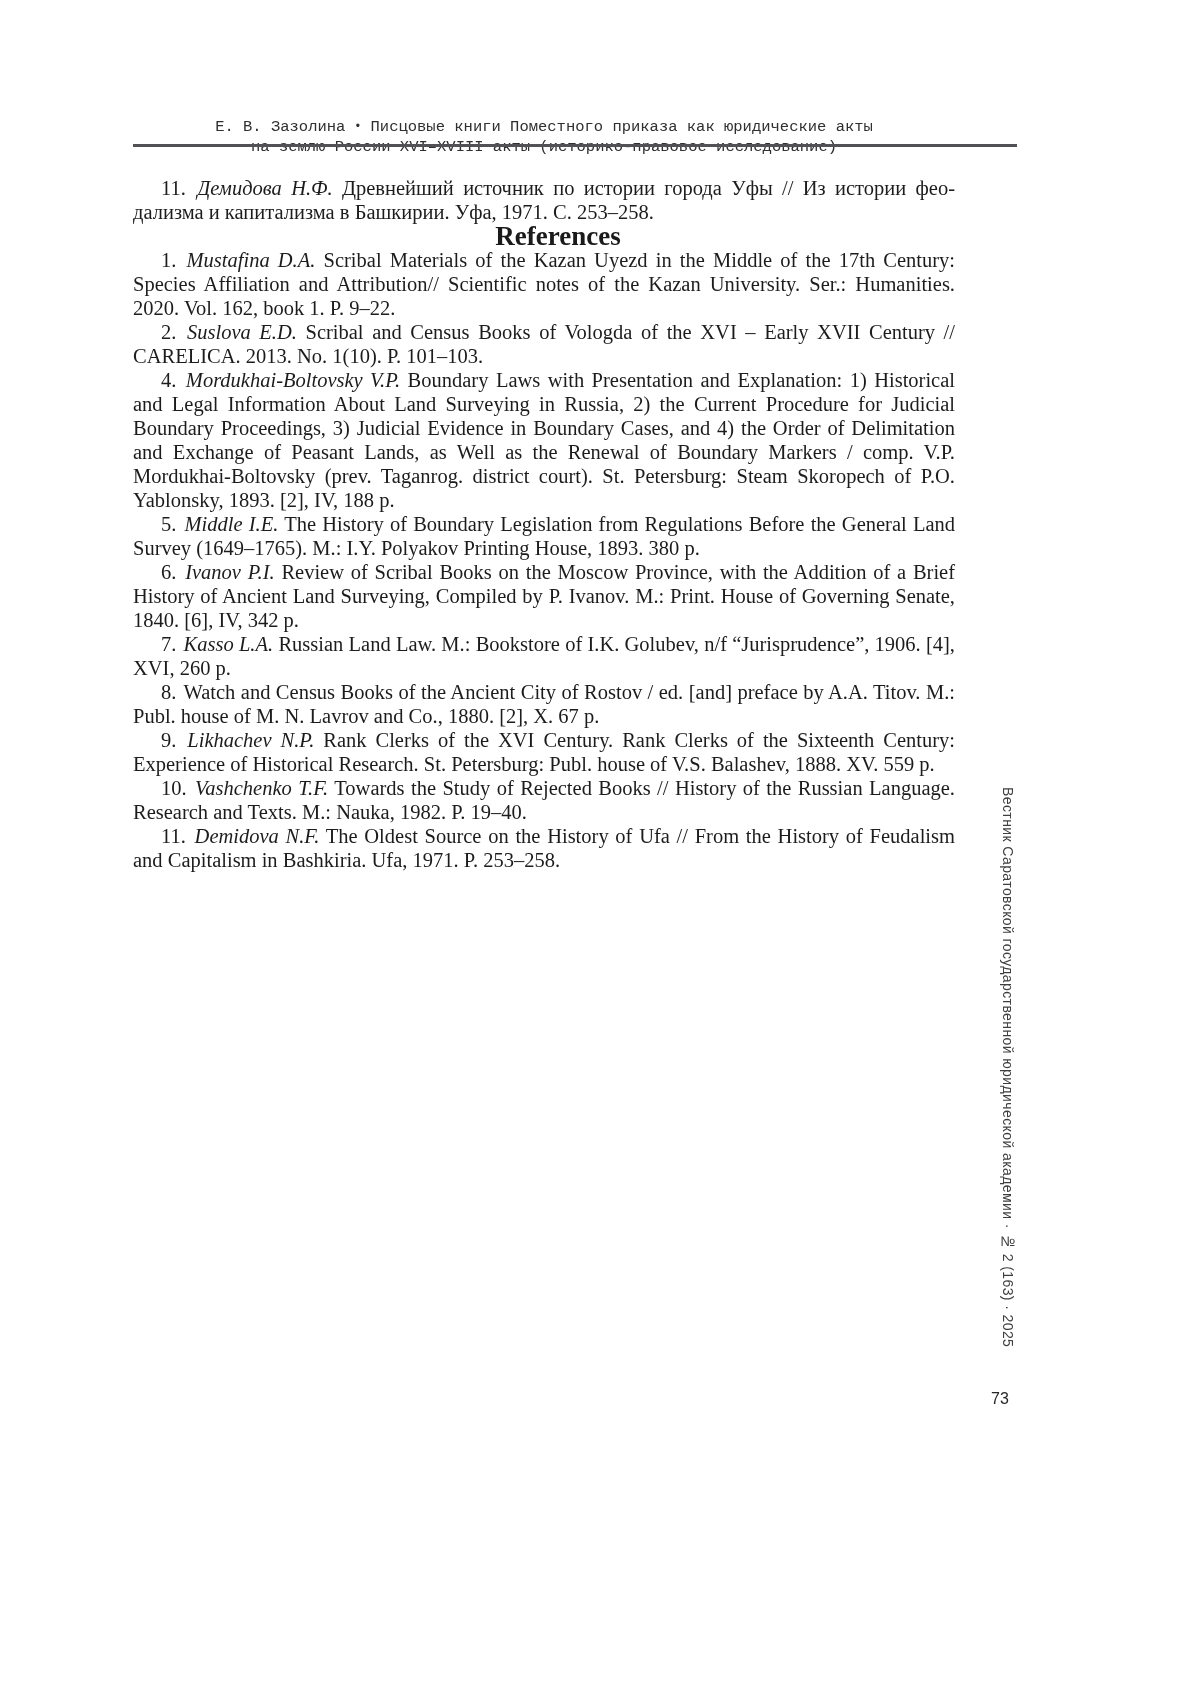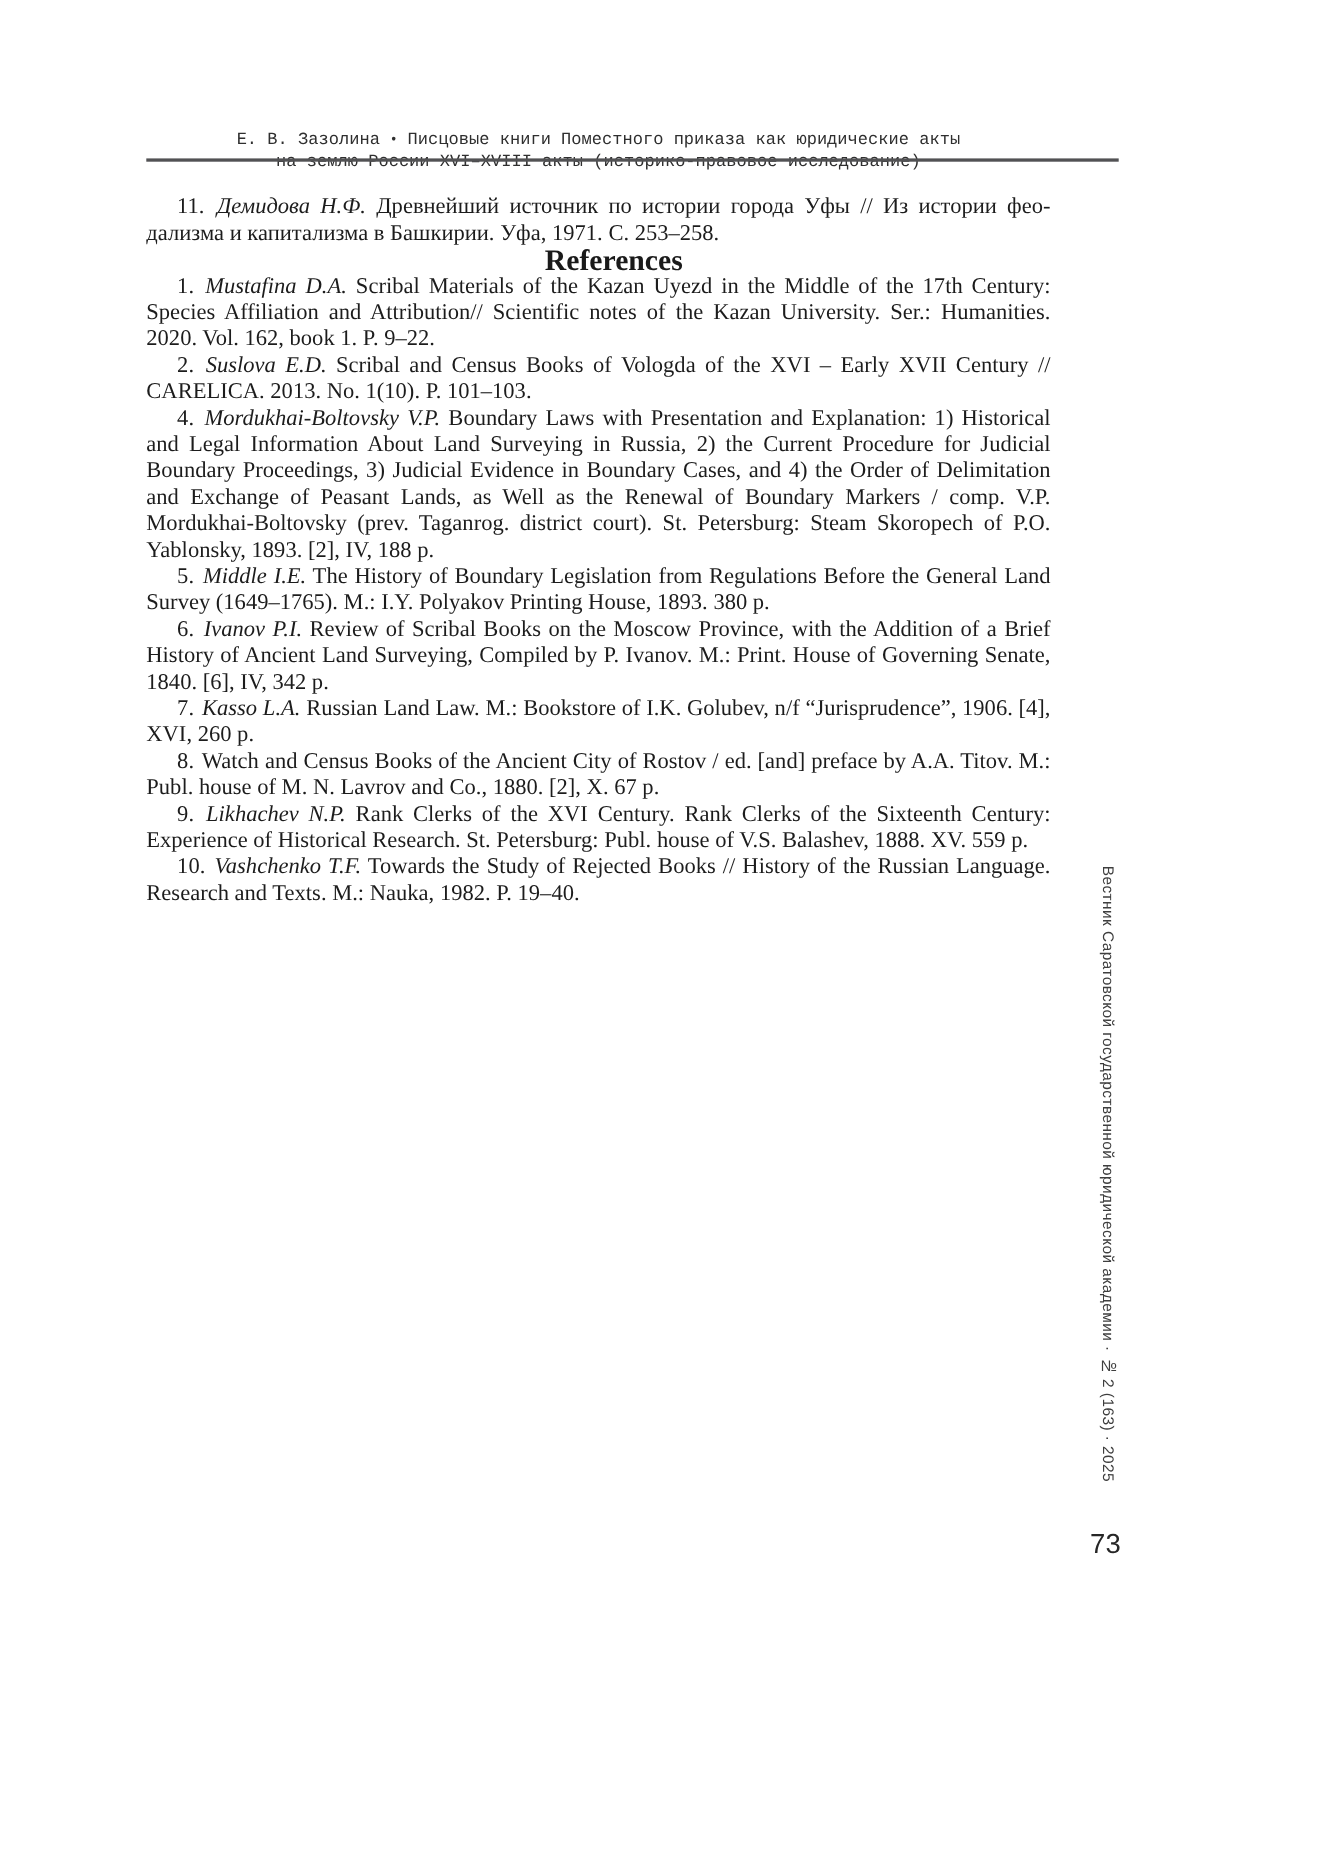--- a/index.html
+++ b/index.html
@@ -71,21 +71,21 @@
     letter-spacing: 0.4px;
     color: #3e3e3e;
     white-space: nowrap;
   }
 
   .page-number {
     position: absolute;
     left: 991px;
     top: 1390px;
     font-family: "Liberation Sans", sans-serif;
-    font-size: 25px;
+    font-size: 16px;
     color: #262626;
   }
 </style>
 </head>
 <body>
 
 <div class="running-header">
   <div><span>Е. В. Зазолина</span><span class="sep">•</span><span>Писцовые книги Поместного приказа как юридические акты</span></div>
   <div>на землю России XVI–XVIII акты (историко-правовое исследование)</div>
 </div>
@@ -140,18 +140,23 @@
   <p>
     <span class="num">9.</span>
     <i>Likhachev N.P.</i>
     <span>Rank Clerks of the XVI Century. Rank Clerks of the Sixteenth Century: Experience of Historical Research. St. Petersburg: Publ. house of V.S. Balashev, 1888. XV. 559 p.</span>
   </p>
   <p>
     <span class="num">10.</span>
     <i>Vashchenko T.F.</i>
     <span>Towards the Study of Rejected Books // History of the Russian Language. Research and Texts. M.: Nauka, 1982. P. 19–40.</span>
   </p>
+  <p>
+    <span class="num">11.</span>
+    <i>Demidova N.F.</i>
+    <span>The Oldest Source on the History of Ufa // From the History of Feudalism and Capitalism in Bashkiria. Ufa, 1971. P. 253–258.</span>
+  </p>
 
 </div>
 
 <div class="journal-imprint">Вестник Саратовской государственной юридической академии · № 2 (163) · 2025</div>
 
 <div class="page-number">73</div>
 
 </body></html>

